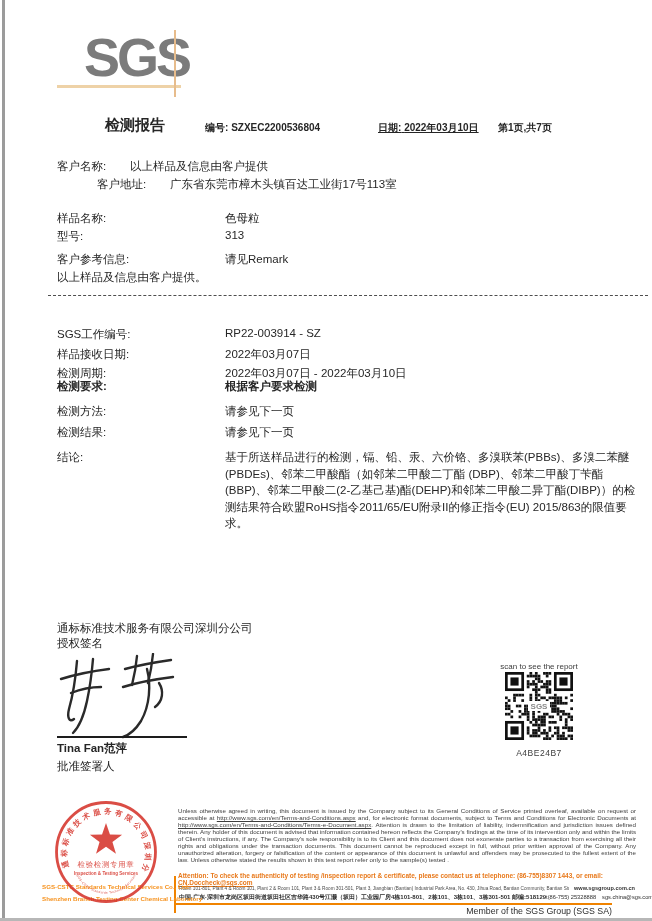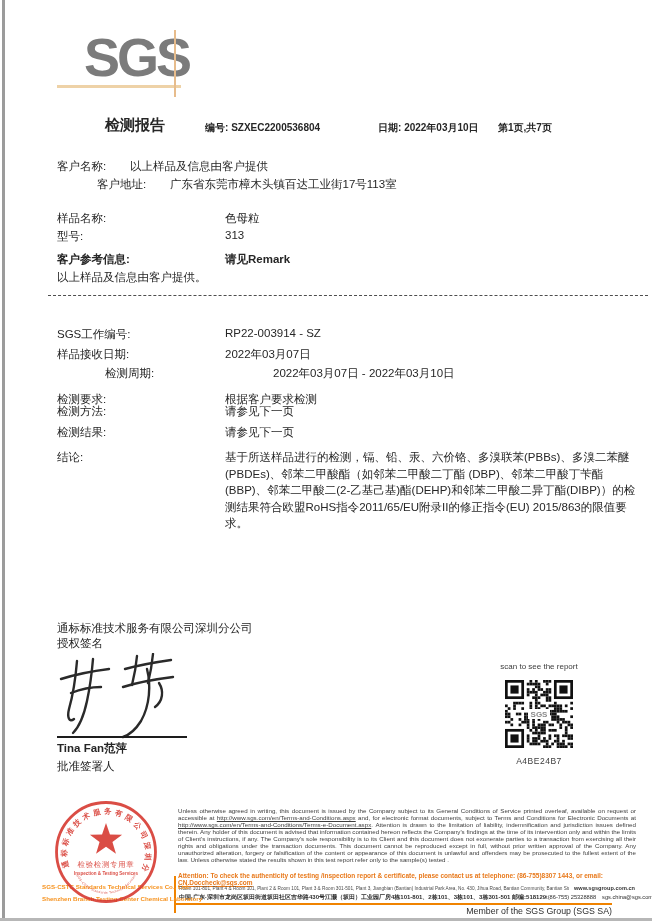--- a/index.html
+++ b/index.html
@@ -32,21 +32,21 @@
   .conc-text{left:225px;top:449px;width:411px;font-size:11.5px;line-height:16.5px;}
   
   .sig-company{left:57px;top:621px;font-size:11.5px;}
   .sig-auth{left:57px;top:636px;font-size:11.5px;}
   .sig-img{left:55px;top:653px;}
   .sig-line{left:57px;top:736px;width:130px;height:1.6px;background:#1d1d1d;}
   .sig-name{left:57px;top:741px;font-size:11.5px;font-weight:bold;}
   .sig-role{left:57px;top:759px;font-size:11.5px;}
   
   .qr-wrap{left:500px;top:662px;width:78px;text-align:center;}
-  .qr-caption{font-size:8px;color:#3c3c3c;margin-bottom:9px;}
+  .qr-caption{font-size:8px;color:#3c3c3c;margin-bottom:1px;}
   .qr-id{font-size:8.5px;color:#3c3c3c;margin-top:8px;letter-spacing:0.5px;}
   
   .stamp{left:53px;top:799px;width:106px;height:106px;opacity:0.88;z-index:5;}
   .stamp-co{left:42px;top:881px;font-size:6.2px;line-height:11.5px;color:#f6921e;
     font-weight:bold;white-space:nowrap;z-index:3;}
   
   .legal{left:178px;top:808px;width:458px;font-size:6.2px;line-height:6.95px;
     color:#3d3d3d;text-align:justify;}
   .legal a{color:#3d3d3d;}
   .attention{left:178px;top:872px;width:458px;font-size:6.5px;line-height:7.4px;
@@ -74,21 +74,21 @@
 
   <div class="abs logo-text">SGS</div>
   <div class="abs logo-hline"></div>
   <div class="abs logo-vline"></div>
 
   <div class="abs title">检测报告</div>
   <div class="abs hgroup" style="left:205px;">
     <span>编号:</span>
     <span>SZXEC2200536804</span>
   </div>
-  <div class="abs hgroup" style="left:378px;">
+  <div class="abs hgroup" style="left:378px;text-decoration:underline;">
     <span>日期:</span>
     <span>2022年03月10日</span>
   </div>
   <div class="abs hgroup" style="left:498px;">第1页,共7页</div>
 
   <div class="abs frow" style="top:159px;">
     <span>客户名称:</span>
     <span class="val val-a">以上样品及信息由客户提供</span>
   </div>
   <div class="abs frow" style="top:177px;margin-left:40px;">
@@ -96,41 +96,41 @@
     <span class="val val-a">广东省东莞市樟木头镇百达工业街17号113室</span>
   </div>
   <div class="abs frow" style="top:211px;">
     <span>样品名称:</span>
     <span class="val val-b">色母粒</span>
   </div>
   <div class="abs frow" style="top:229px;">
     <span>型号:</span>
     <span class="val val-b">313</span>
   </div>
-  <div class="abs frow" style="top:252px;font-weight:bold;">
+  <div class="abs frow" style="top:252px;">
     <span>客户参考信息:</span>
     <span class="val val-b">请见Remark</span>
   </div>
   <div class="abs note" style="top:270px;">以上样品及信息由客户提供。</div>
 
   <div class="abs dash"></div>
 
   <div class="abs frow" style="top:327px;">
     <span>SGS工作编号:</span>
     <span class="val val-b">RP22-003914 - SZ</span>
   </div>
   <div class="abs frow" style="top:347px;">
     <span>样品接收日期:</span>
     <span class="val val-b">2022年03月07日</span>
   </div>
-  <div class="abs frow" style="top:366px;margin-left:48px;">
+  <div class="abs frow" style="top:366px;">
     <span>检测周期:</span>
     <span class="val val-b">2022年03月07日 - 2022年03月10日</span>
   </div>
-  <div class="abs frow" style="top:392px;">
+  <div class="abs frow" style="top:379px;font-weight:bold;">
     <span>检测要求:</span>
     <span class="val val-b">根据客户要求检测</span>
   </div>
   <div class="abs frow" style="top:404px;">
     <span>检测方法:</span>
     <span class="val val-b">请参见下一页</span>
   </div>
   <div class="abs frow" style="top:425px;">
     <span>检测结果:</span>
     <span class="val val-b">请参见下一页</span>

